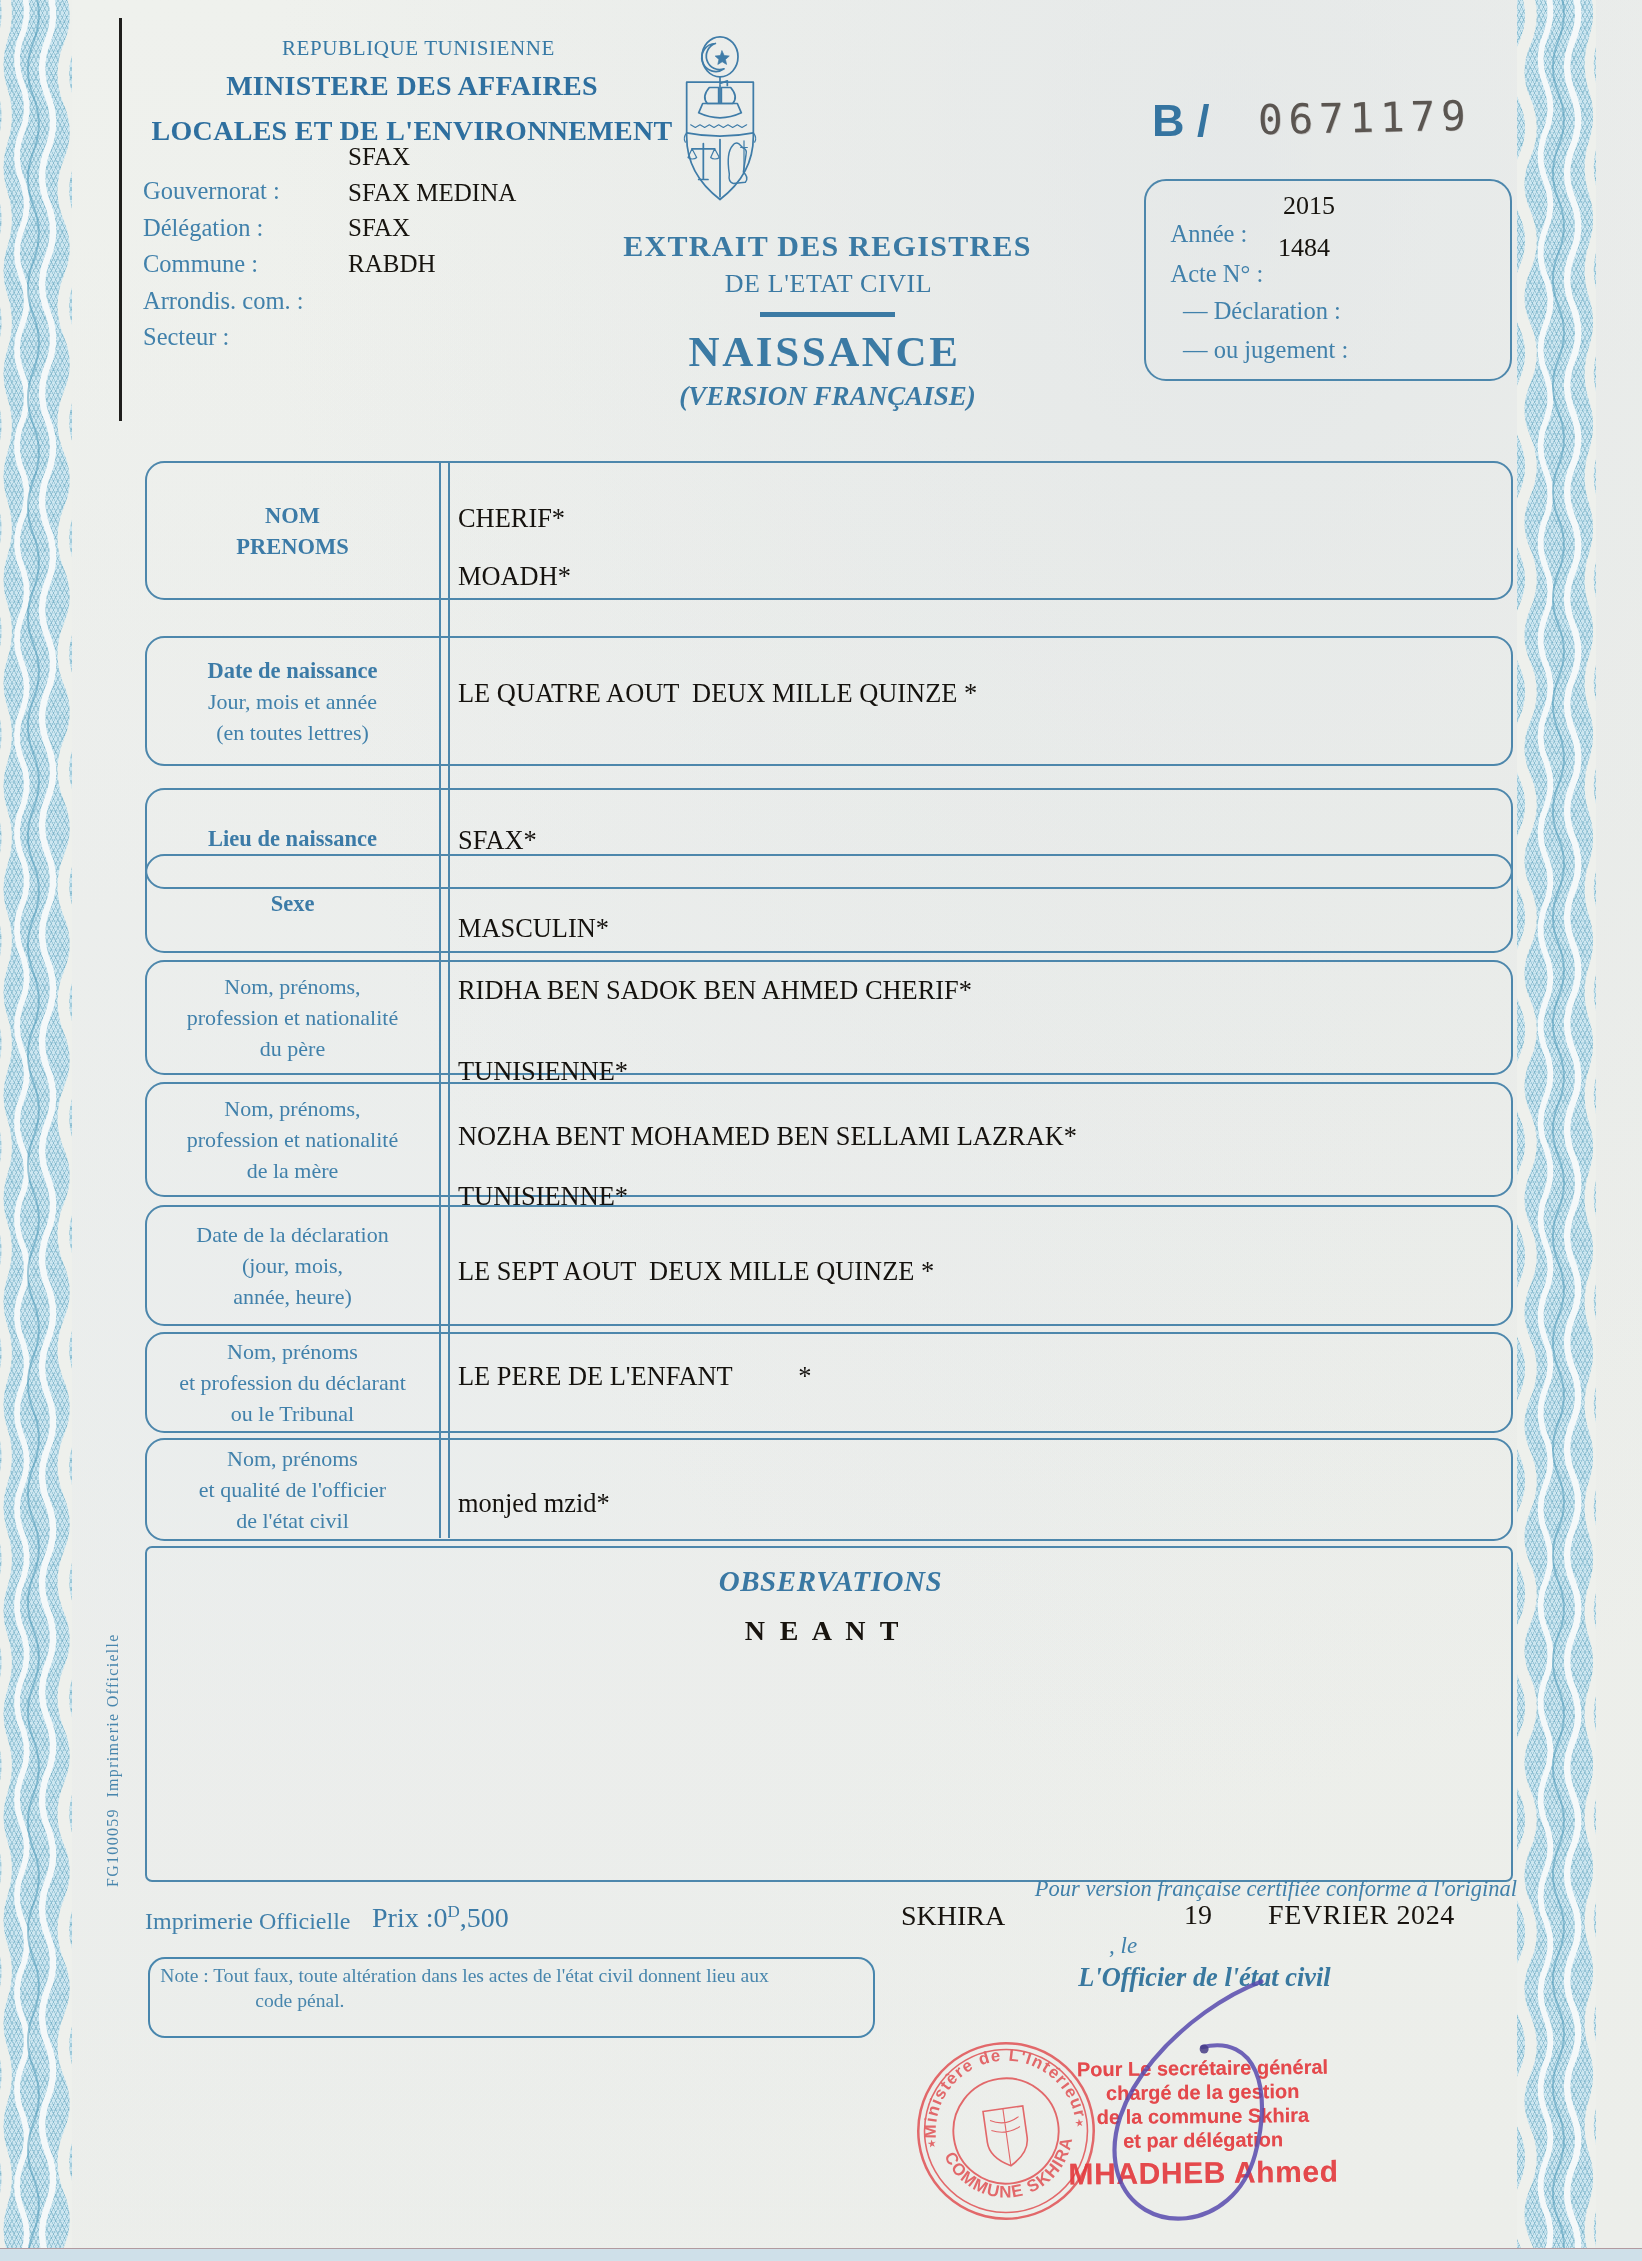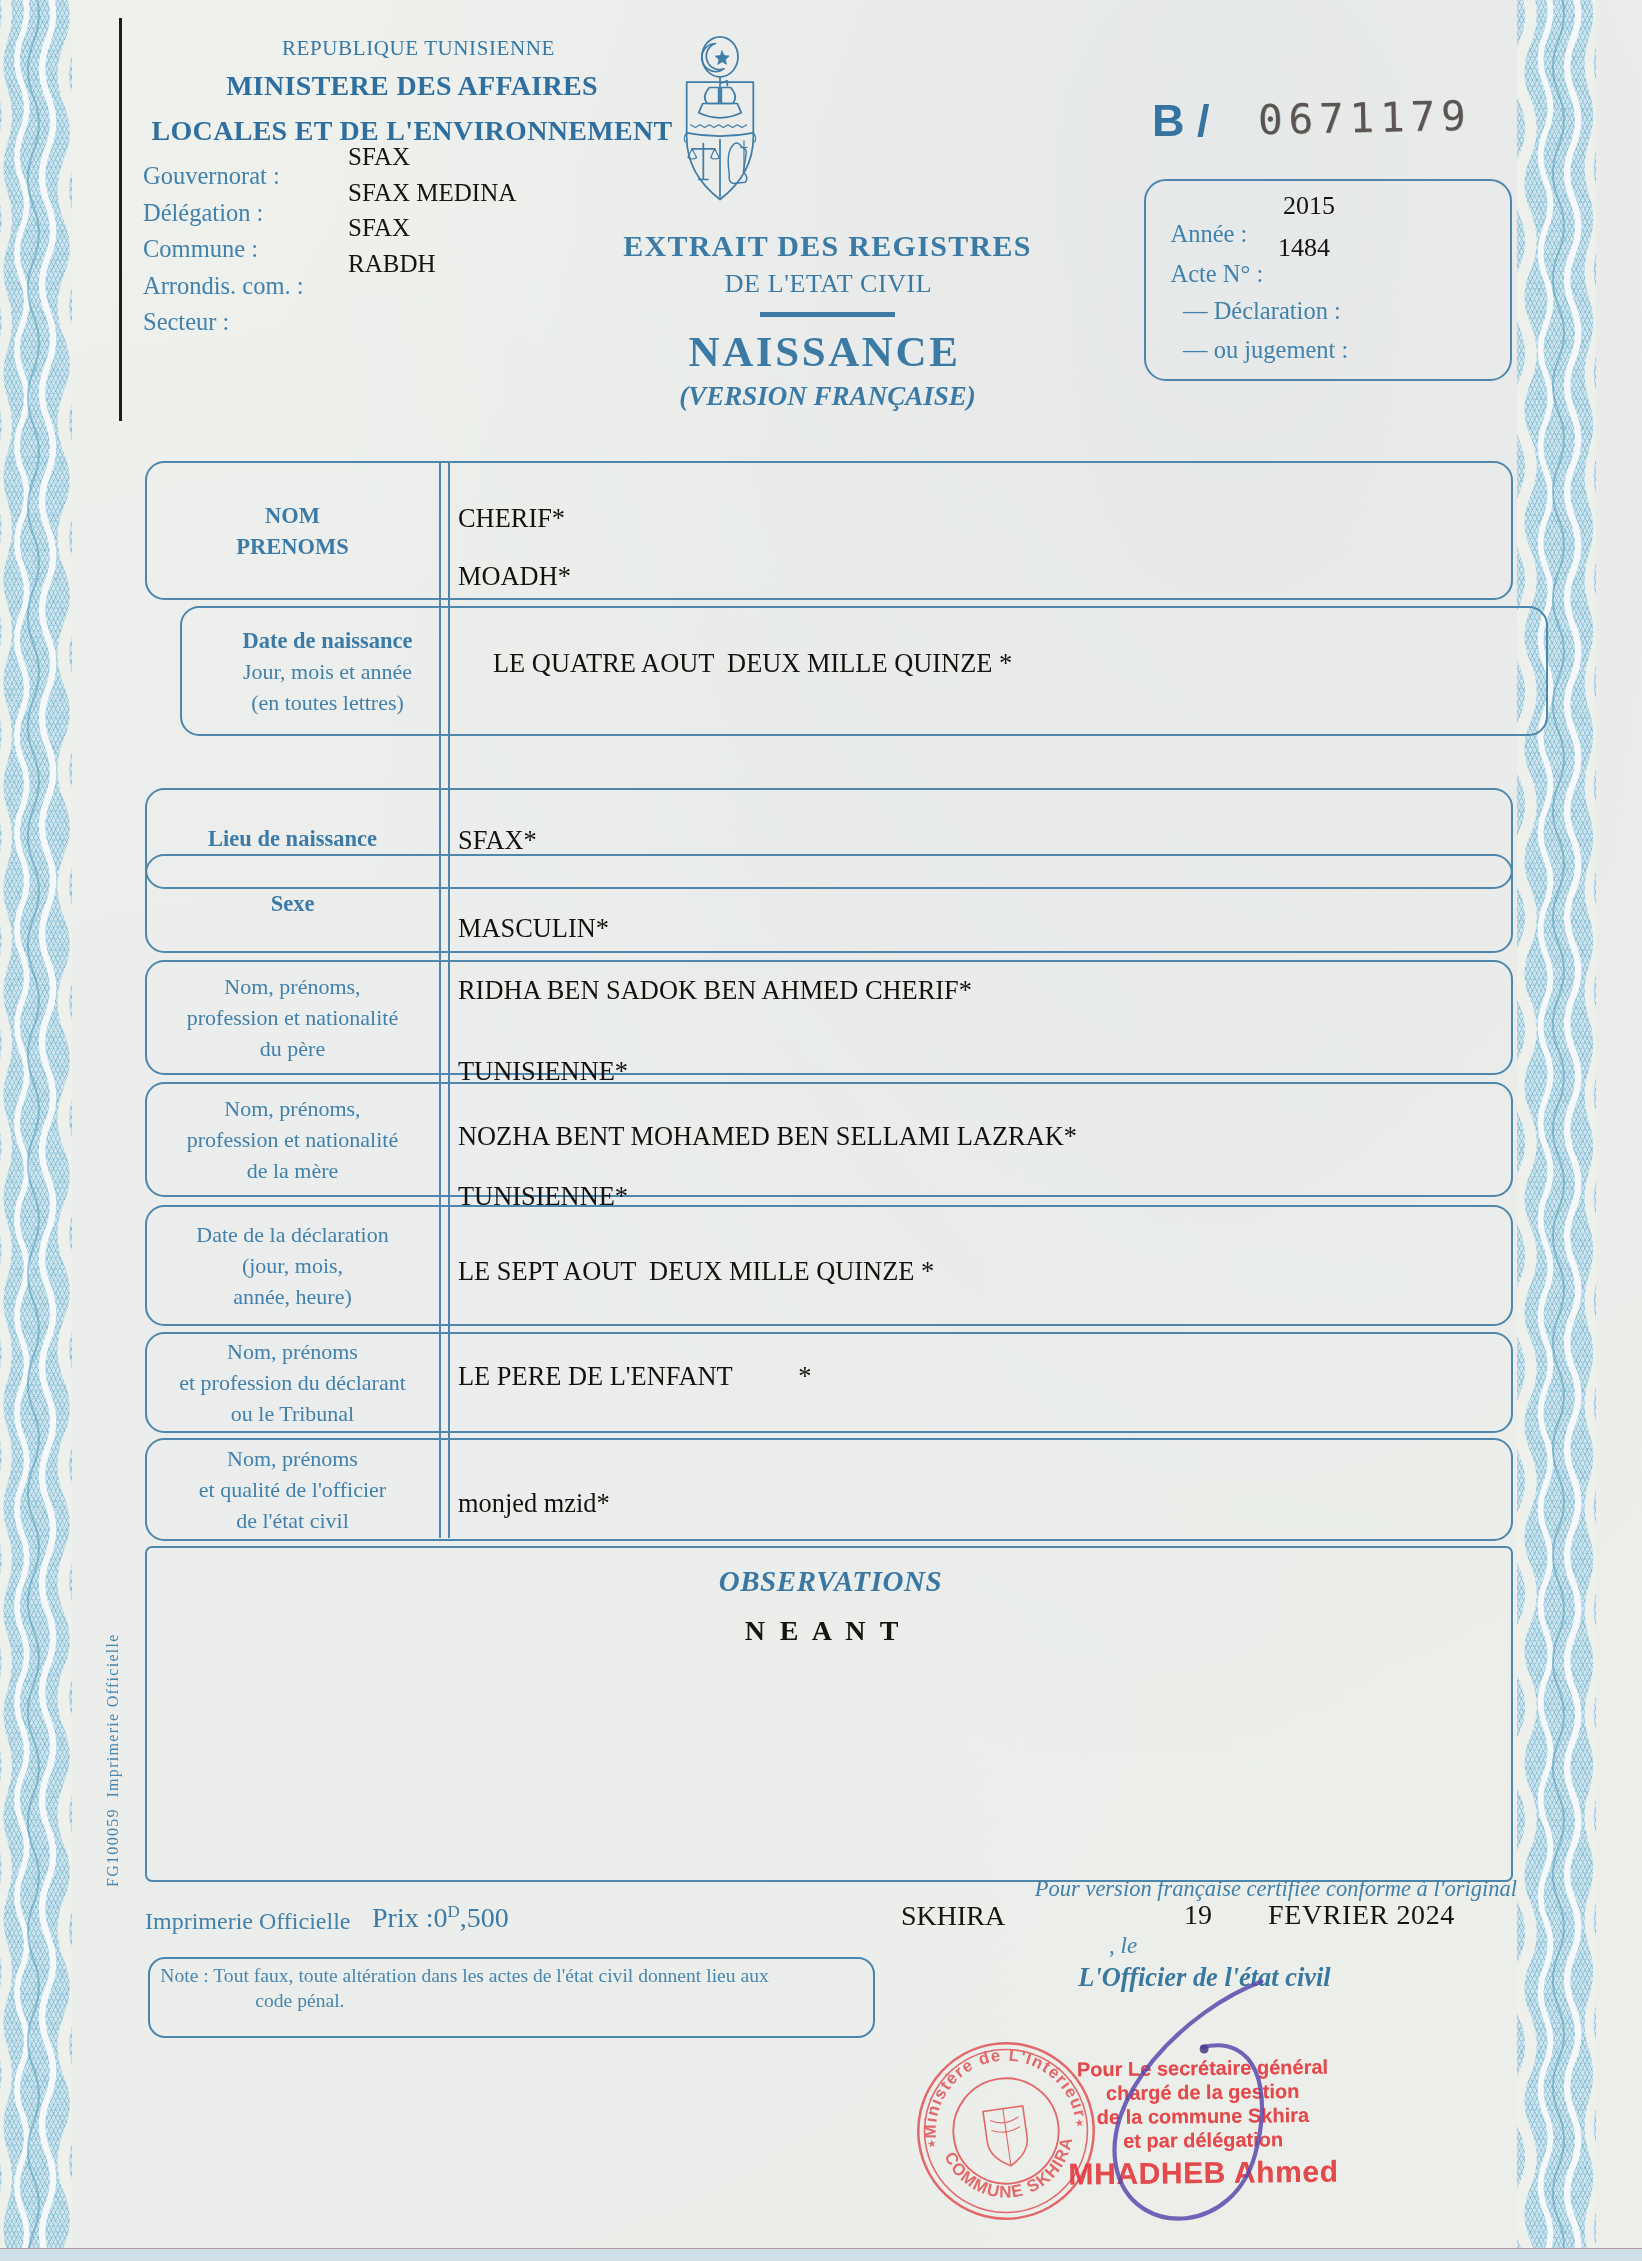--- a/index.html
+++ b/index.html
@@ -27,21 +27,21 @@
     background:#cfe0e9;border-top:1.3px solid #b29aa0;}
 
   .blackline{position:absolute;left:119px;top:18px;width:3.2px;height:403px;background:#1f1e1c;}
 
   
   .republic{position:absolute;left:193px;top:36px;width:451px;text-align:center;
     font-size:21px;letter-spacing:0.6px;color:#3679a5;}
   .ministry{position:absolute;left:135px;width:554px;text-align:center;
     font-size:28px;font-weight:bold;color:#2e6f9f;letter-spacing:0.3px;}
   #min1{top:70px;} #min2{top:115px;}
-  .adminlabels{position:absolute;left:143px;top:162px;font-size:24.5px;color:#4181ab;}
+  .adminlabels{position:absolute;left:143px;top:177px;font-size:24.5px;color:#4181ab;}
   .adminlabels .al{display:block;margin-bottom:11.6px;height:25px;}
   .adminvals{position:absolute;left:348px;top:143px;font-size:25px;color:#17140f;}
   .adminvals .av{display:block;height:24.5px;margin-bottom:11px;white-space:pre;}
 
   
   .serial-prefix{position:absolute;left:1152px;top:95px;font-size:45px;font-weight:bold;
     color:#3574a0;font-family:"Liberation Sans",sans-serif;}
   .serial-number{position:absolute;left:1258px;top:94px;font-size:41px;color:#4c4641;
     font-family:"DejaVu Sans Mono",monospace;letter-spacing:5.8px;transform:rotate(-1.2deg);
     opacity:.9;text-shadow:0.6px 0.6px 0 rgba(70,60,55,.25);}
@@ -70,21 +70,21 @@
     font-size:27px;font-style:italic;font-weight:bold;color:#3b7aa4;}
 
   
   .row{position:absolute;left:145px;width:1364px;border:2.9px solid #4d87ac;border-radius:19.3px;}
   .row .lbl{position:absolute;left:0;top:0;width:291px;height:100%;
     display:flex;flex-direction:column;justify-content:center;align-items:center;
     text-align:center;font-size:22px;color:#4181ab;line-height:31px;border-radius:20px;}
   .row .lbl .b{font-weight:bold;color:#3c7ba7;font-size:22.5px;}
   .row .val{position:absolute;left:311px;font-size:26.4px;color:#15120e;white-space:pre;}
   .r1{top:461px;height:135px;} .r1 #v0{top:40px;} .r1 #v1{top:98px;}
-  .r2{top:606px;height:126px;margin-left:35px;} .r2 .val{top:40px;}
+  .r2{top:636px;height:126px;} .r2 .val{top:40px;}
   .r3{top:788px;height:97px;} .r3 .val{top:35px;}
   .r4{top:854px;height:95px;} .r4 .val{top:30px;margin-top:27px;}
   .r5{top:960px;height:111px;} .r5 #v0{top:13px;} .r5 #v1{top:94px;}
   .r6{top:1082px;height:111px;} .r6 #v0{top:37px;} .r6 #v1{top:97px;}
   .r7{top:1205px;height:117px;} .r7 .val{top:49px;}
   .r8{top:1332px;height:97px;} .r8 .val{top:27px;}
   .r9{top:1438px;height:99px;} .r9 .val{top:48px;}
   .vdiv{position:absolute;width:2.3px;background:#4d87ac;top:461px;height:1077px;}
   #vd1{left:439px;} #vd2{left:448px;}
 

